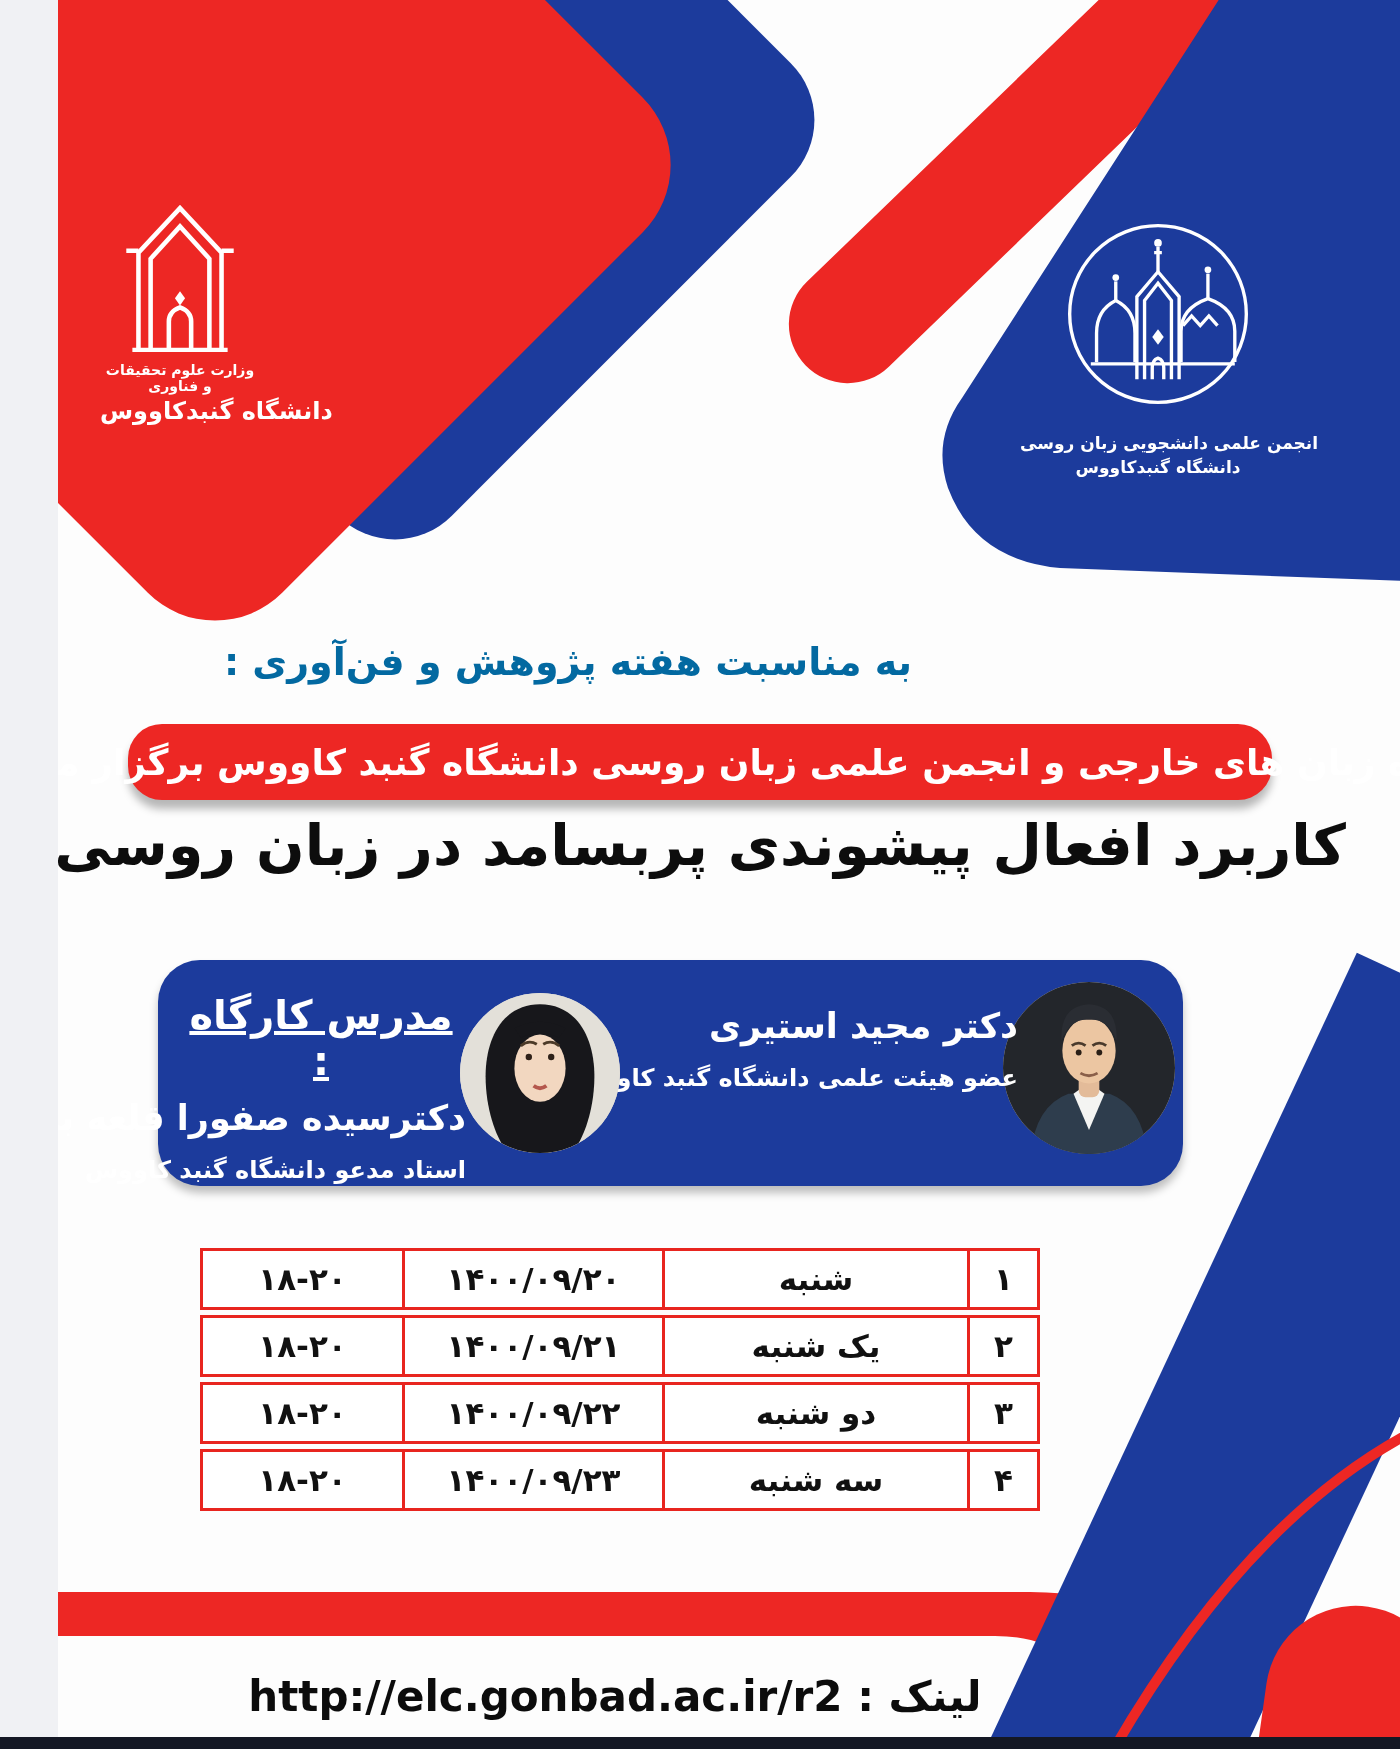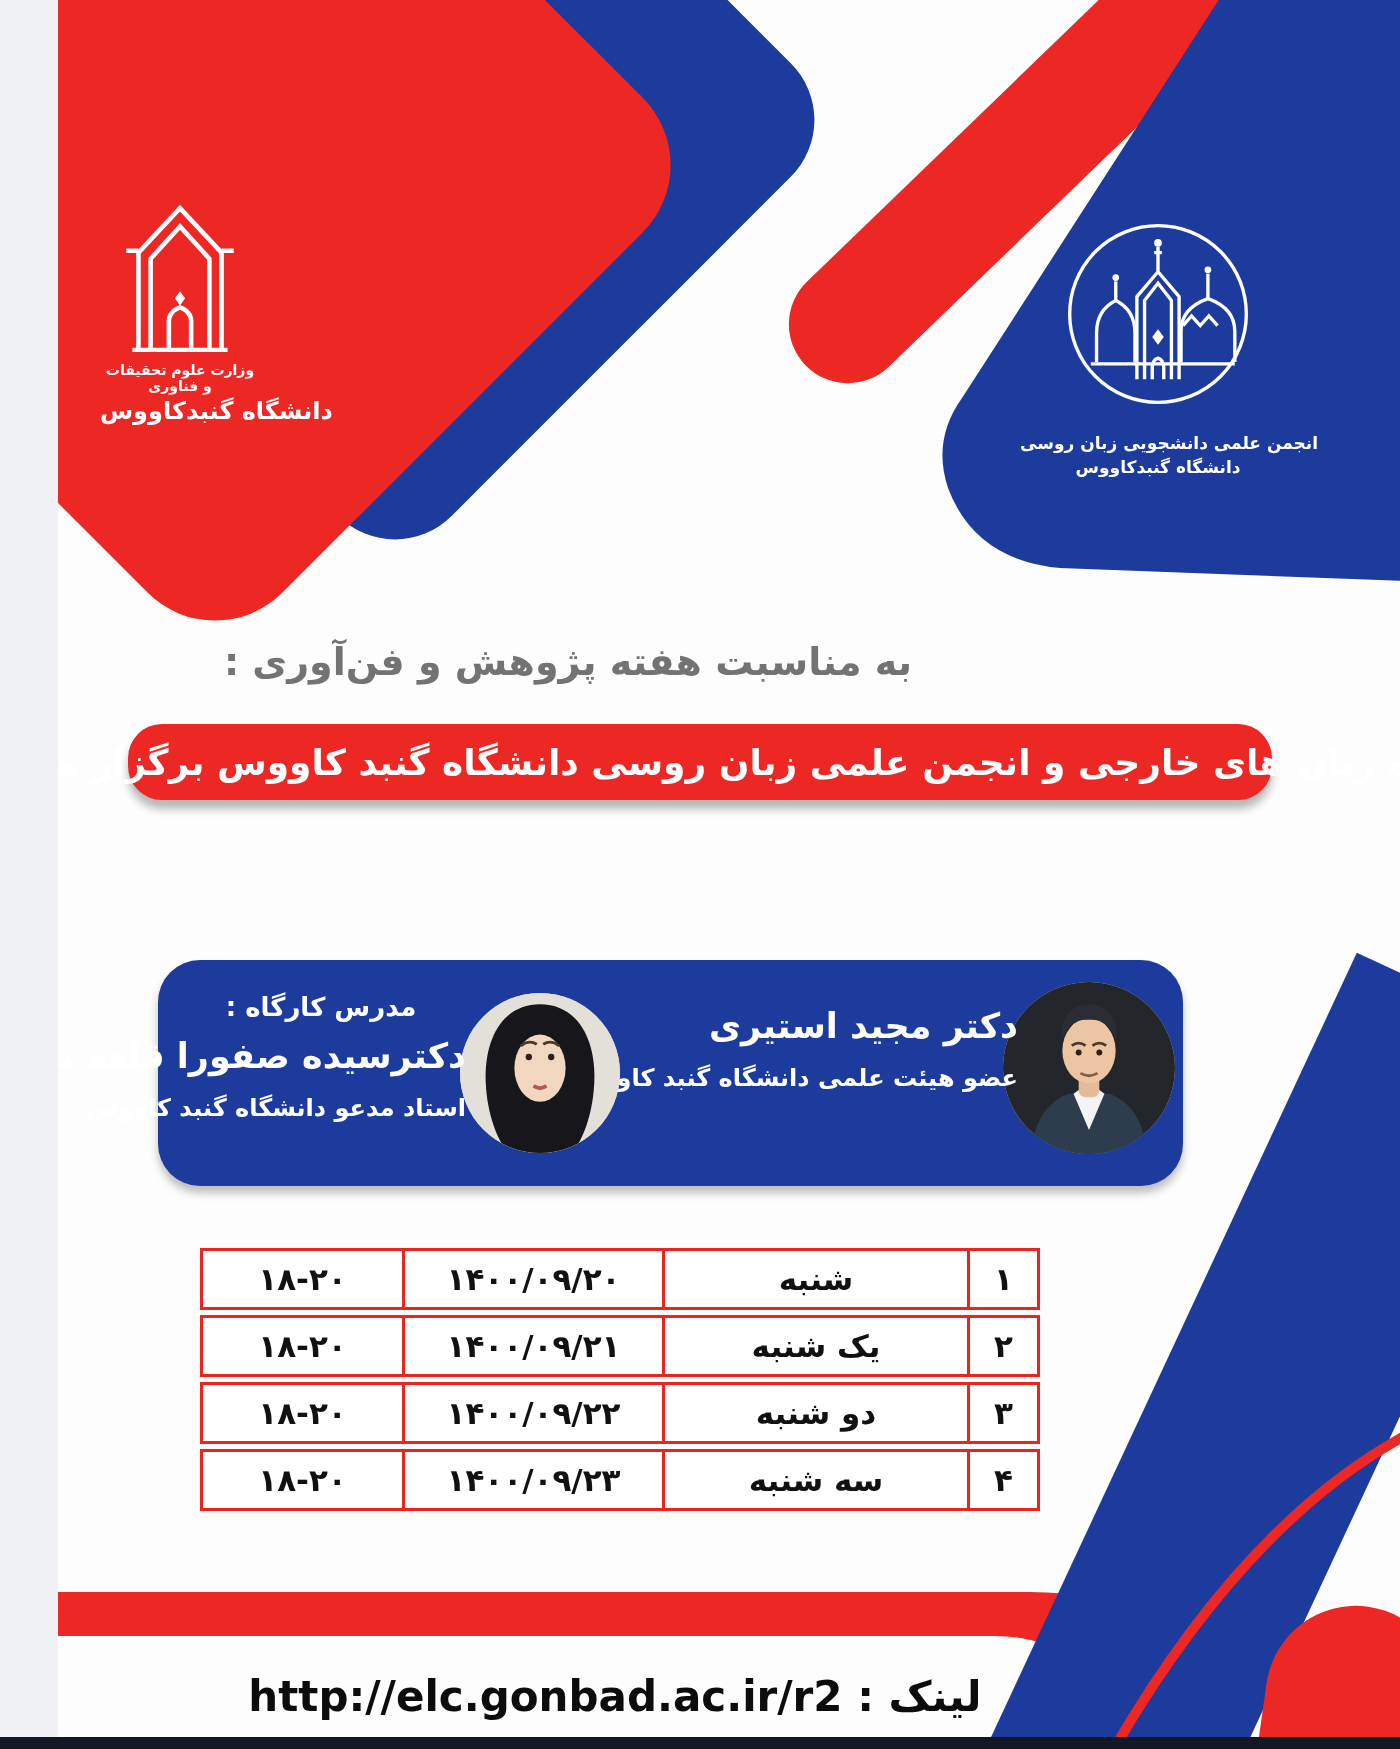--- a/index.html
+++ b/index.html
@@ -18,30 +18,30 @@
   .bottom-strip{left:0;top:1737px;width:1400px;height:12px;background:#141824;z-index:60;}
   
   .univ-logo{left:100px;top:200px;width:160px;text-align:center;z-index:5;color:#fff;}
   .univ-logo .ministry{font-size:14px;font-weight:bold;margin-top:6px;}
   .univ-logo .uniname{font-size:24px;font-weight:bold;margin-top:3px;white-space:nowrap;}
   
   .assoc{left:1020px;top:218px;width:276px;text-align:center;z-index:5;color:#fff;}
   .assoc .l1{font-size:17px;font-weight:bold;margin-top:19px;white-space:nowrap;}
   .assoc .l2{font-size:17px;font-weight:bold;margin-top:4px;}
   
-  .occasion{left:0;top:640px;width:1136px;text-align:center;font-size:38px;font-weight:900;color:#737373;direction:rtl;z-index:5;}
+  .occasion{left:0;top:640px;width:1136px;text-align:center;font-size:38px;font-weight:900;color:#0369a1;direction:rtl;z-index:5;}
   .banner{left:128px;top:724px;width:1144px;height:76px;background:var(--red);border-radius:34px;
           display:flex;align-items:center;justify-content:center;z-index:5;
           box-shadow:0 9px 9px rgba(0,0,0,.28);}
   .banner span{color:#fff;font-size:36px;font-weight:900;direction:rtl;white-space:nowrap;}
   .main-title{left:0;top:812px;width:1400px;text-align:center;font-size:57px;font-weight:900;color:#0d0d0d;direction:rtl;white-space:nowrap;z-index:5;}
   
   .speakers{left:158px;top:960px;width:1025px;height:226px;background:var(--blue);border-radius:42px;z-index:5;box-shadow:0 7px 9px rgba(0,0,0,.25);}
   .sp-text{position:absolute;color:#fff;text-align:center;direction:rtl;}
-  .sp-role{font-size:26px;font-weight:900;}
+  .sp-role{font-size:40px;font-weight:900;text-decoration:underline;}
   .sp-name{font-size:35px;font-weight:900;margin-top:14px;white-space:nowrap;}
   .sp-aff{font-size:24px;font-weight:bold;margin-top:18px;white-space:nowrap;}
   .avatar{position:absolute;border-radius:50%;overflow:hidden;background:#d9d6cf;}
   .avatar svg{display:block;width:100%;height:100%;}
   
   .schedule{left:188px;top:1248px;z-index:5;}
   .srow{display:flex;direction:ltr;margin-bottom:5px;padding-left:12px;}
   .cell{border:3px solid #e8251f;background:#fff;height:56px;display:flex;align-items:center;justify-content:center;
         font-size:31px;font-weight:bold;color:#111;margin-left:-3px;}
   .cell:first-child{margin-left:0;}
@@ -113,20 +113,21 @@
     <div class="l1">انجمن علمی دانشجویی زبان روسی</div>
     <div class="l2">دانشگاه گنبدکاووس</div>
   </div>
 
   <div class="abs occasion">به مناسبت هفته پژوهش و فن‌آوری :</div>
 
   <div class="abs banner">
     <span>گروه زبان های خارجی و انجمن علمی زبان روسی دانشگاه گنبد کاووس برگزار می کند :</span>
   </div>
 
+  <div class="abs main-title">کاربرد افعال پیشوندی پربسامد در زبان روسی</div>
 
   <div class="abs speakers">
 
     <div class="avatar" style="left:845px;top:22px;width:172px;height:172px;">
       <svg viewBox="0 0 100 100">
         <rect width="100" height="100" fill="#23262b"></rect>
         <path d="M16,100 Q19,72 38,65 L62,65 Q81,72 84,100 Z" fill="#2e3d4d"></path>
         <path d="M41,65 L50,86 L59,65 L55,62 H45 Z" fill="#f4f4f2"></path>
         <rect x="44" y="53" width="12" height="14" rx="4" fill="#e3bb99"></rect>
         <ellipse cx="50" cy="40" rx="15.5" ry="19" fill="#ecc6a2"></ellipse>

